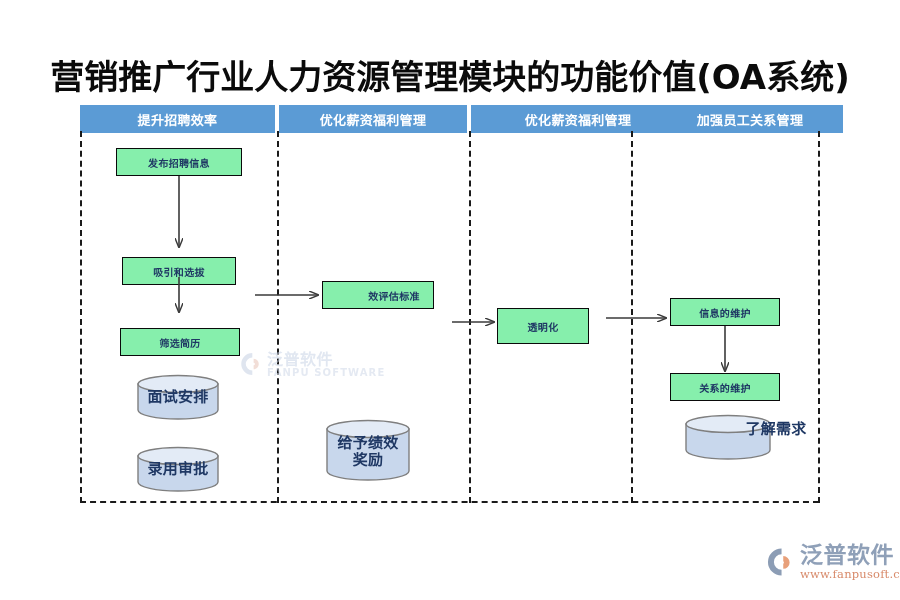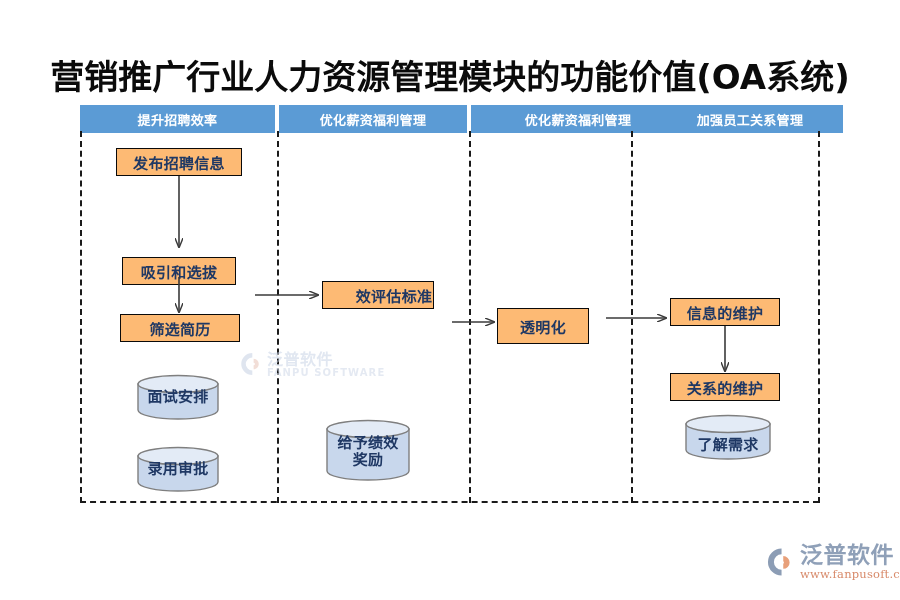--- a/index.html
+++ b/index.html
@@ -70,23 +70,23 @@
     width: 739px;
     height: 0;
     border-top: 2px dashed #1a1a1a;
   }
 
   
   .proc-box {
     position: absolute;
     box-sizing: border-box;
     border: 1.6px solid #0a0a0a;
-    background: #fdba74;
+    background: #86efac;
     color: #1F3864;
-    font-size: 15px;
+    font-size: 10px;
     font-weight: bold;
     display: flex;
     align-items: center;
     justify-content: center;
     white-space: nowrap;
     letter-spacing: 0.3px;
   }
 
   
   .cyl {
@@ -201,21 +201,21 @@
   <div class="lane-vline" style="left:277px;"></div>
   <div class="lane-vline" style="left:469px;"></div>
   <div class="lane-vline" style="left:631px;"></div>
   <div class="lane-vline" style="left:818px;"></div>
   <div class="lane-bottom"></div>
 
   <div class="proc-box" style="left:116px; top:148px; width:126px; height:28px;">发布招聘信息</div>
 
   <div class="proc-box" style="left:122px; top:257px; width:114px; height:28px;">吸引和选拔</div>
 
-  <div class="proc-box" style="left:120px; top:314px; width:120px; height:28px;">筛选简历</div>
+  <div class="proc-box" style="left:120px; top:328px; width:120px; height:28px;">筛选简历</div>
 
   <div class="cyl" style="left:137px; top:447px; width:82px; height:44px;">
     <svg width="82" height="44" viewBox="0 0 82 44">
       <path d="M1,9 L1,35 A40,9 0 0,0 81,35 L81,9 Z" fill="#C8D7EC" stroke="#7F7F7F" stroke-width="1.4"></path>
       <ellipse cx="41" cy="9" rx="40" ry="8.5" fill="#E3EBF6" stroke="#7F7F7F" stroke-width="1.4"></ellipse>
     </svg>
     <div class="cyl-label" style="top:14px;">录用审批</div>
   </div>
 
   <div class="cyl" style="left:137px; top:375px; width:82px; height:44px;">
@@ -241,21 +241,21 @@
 
   <div class="proc-box" style="left:670px; top:298px; width:110px; height:28px;">信息的维护</div>
 
   <div class="proc-box" style="left:670px; top:373px; width:110px; height:28px;">关系的维护</div>
 
   <div class="cyl" style="left:685px; top:415px; width:86px; height:44px;">
     <svg width="86" height="44" viewBox="0 0 86 44">
       <path d="M1,9 L1,35 A42,9 0 0,0 85,35 L85,9 Z" fill="#C8D7EC" stroke="#7F7F7F" stroke-width="1.4"></path>
       <ellipse cx="43" cy="9" rx="42" ry="8.5" fill="#E3EBF6" stroke="#7F7F7F" stroke-width="1.4"></ellipse>
     </svg>
-    <div class="cyl-label" style="top:22px;">了解需求</div>
+    <div class="cyl-label" style="top:6px;margin-left:48px;">了解需求</div>
   </div>
 
   <svg id="connectors" viewBox="0 0 900 600">
     <defs>
       <marker id="ah" markerWidth="10" markerHeight="8" refX="9" refY="4" orient="auto" markerUnits="userSpaceOnUse">
         <path d="M0,0 L10,4 L0,8" fill="none" stroke="#3A3A3A" stroke-width="1.4"></path>
       </marker>
     </defs>
 
     <line x1="179" y1="176" x2="179" y2="247" stroke="#3A3A3A" stroke-width="1.6" marker-end="url(#ah)"></line>

